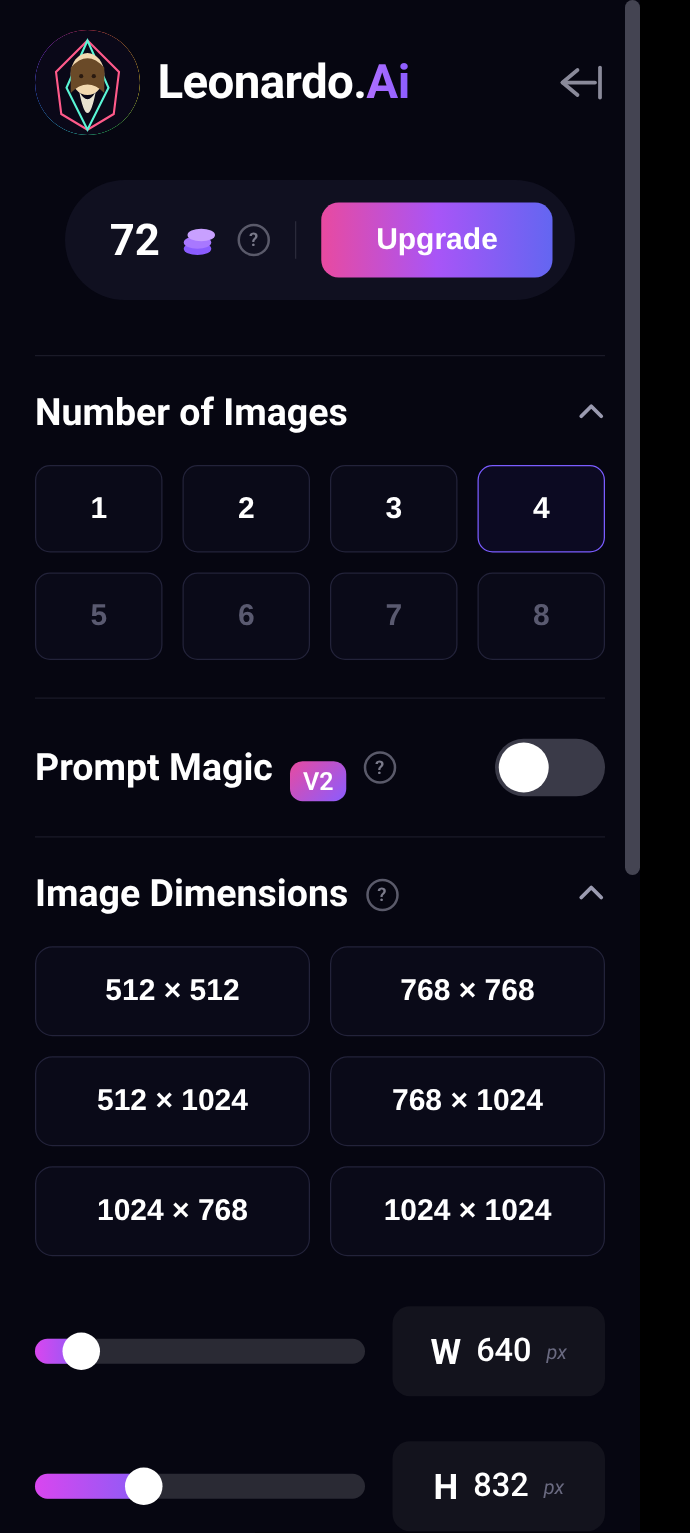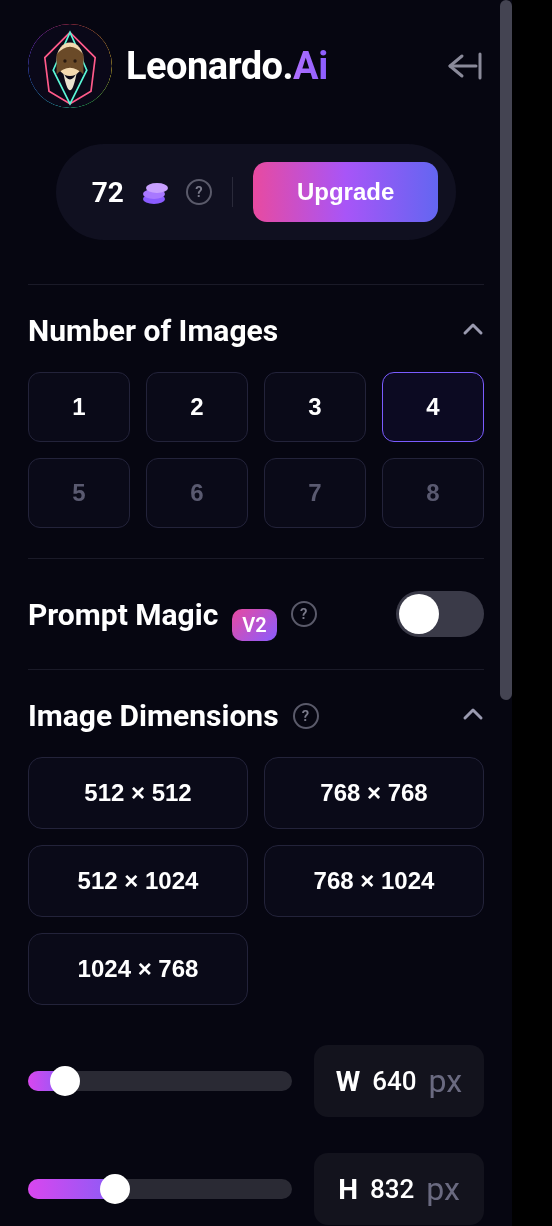--- a/index.html
+++ b/index.html
@@ -71,21 +71,21 @@
     background: #101020;
     border-radius: 999px;
     padding: 18px 18px 18px 36px;
     display: flex;
     align-items: center;
     gap: 16px;
     width: fit-content;
     margin: 0 auto 44px auto;
   }
   .credits-count {
-    font-size: 28px;
+    font-size: 35px;
     font-weight: 700;
   }
   .coins-icon { display: inline-flex; }
   .pill-divider {
     width: 1px;
     height: 30px;
     background: #2a2a3a;
     margin: 0 4px;
   }
   .help-circle {
@@ -246,22 +246,23 @@
     font-size: 28px;
     font-weight: 700;
     color: #fff;
   }
   .dim-val {
     font-size: 26px;
     font-weight: 500;
     color: #fff;
   }
   .dim-unit {
-    font-size: 32px;
+    font-size: 16px;
     color: #6a6a80;
+    font-style: italic;
   }
 </style>
 </head>
 <body>
 
 <div class="panel">
   <div class="scrollbar"></div>
 
   <div class="header">
     <div class="avatar">
@@ -351,20 +352,21 @@
           <polyline points="3,11 11,3 19,11"></polyline>
         </svg>
     </span>
   </div>
   <div class="dim-grid">
     <button class="dim-btn">512 × 512</button>
     <button class="dim-btn">768 × 768</button>
     <button class="dim-btn">512 × 1024</button>
     <button class="dim-btn">768 × 1024</button>
     <button class="dim-btn">1024 × 768</button>
+    <button class="dim-btn">1024 × 1024</button>
   </div>
 
   <div class="slider-row">
     <div class="slider">
       <div class="slider-fill" style="width:14%"></div>
       <div class="slider-knob" style="left:14%"></div>
     </div>
     <div class="dim-box">
       <span class="dim-letter">W</span>
       <span class="dim-val">640</span>

